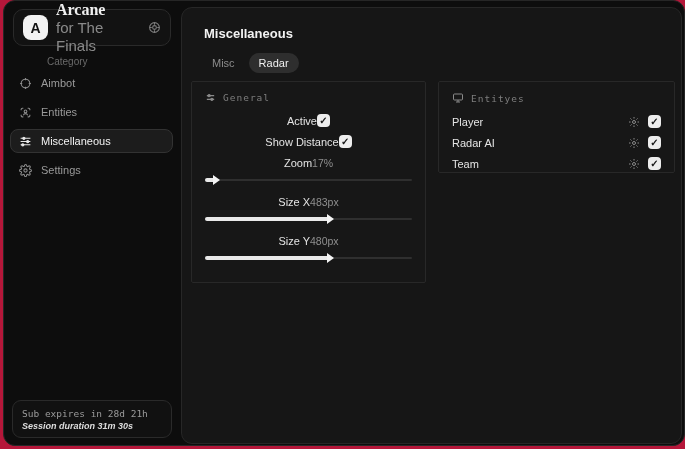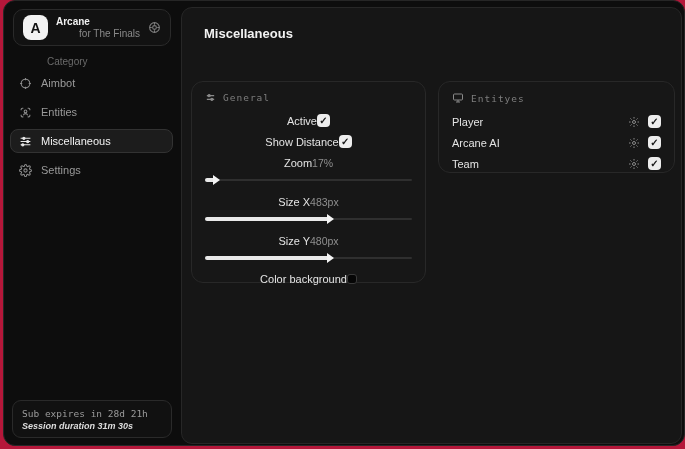--- a/index.html
+++ b/index.html
@@ -18,22 +18,22 @@
     position:absolute; left:9px; top:8px; width:158px; height:37px;
     border:1px solid #2a2a2a; border-radius:10px; background:#121212;
     display:flex; align-items:center; padding:0 9px; gap:8px;
   }
   .logo-badge {
     width:25px; height:25px; border-radius:8px; background:#f2f2f2;
     display:flex; align-items:center; justify-content:center;
     color:#111; font-weight:bold; font-size:14px; flex:0 0 auto;
   }
   .logo-texts { flex:1; line-height:1.15; }
-  .logo-title { color:#f0f0f0; font-size:10px; font-weight:bold; }
-  .logo-sub { color:#8a8a8a; font-size:10px;text-align:right; }
+  .logo-title { color:#f0f0f0; font-size:16px; font-weight:bold;font-family:Liberation Serif, serif; }
+  .logo-sub { color:#8a8a8a; font-size:15px; }
   .logo-gear { color:#7d7d7d; display:flex; }
 
   .category-label { position:absolute; left:12px; top:55px; color:#6a6a6a; font-size:10px;margin-left:31px; }
 
   .nav { position:absolute; left:6px; top:70px; width:163px; display:flex; flex-direction:column; gap:5px; }
   .nav-item {
     display:flex; align-items:center; gap:9px; height:24px; padding:0 8px;
     color:#9a9a9a; font-size:11px; border-radius:8px; border:1px solid transparent;
     cursor:default;
   }
@@ -53,21 +53,21 @@
   .main-card {
     position:absolute; left:177px; top:6px; width:501px; height:437px;
     background:#161616; border:1px solid #272727; border-radius:11px;
   }
   .page-title { position:absolute; left:22px; top:18px; color:#f3f3f3; font-size:13px; font-weight:bold; }
   .tabs { position:absolute; left:20px; top:45px; display:flex; align-items:center; gap:4px; }
   .tab { font-size:11px; color:#8b8b8b; padding:4px 10px; border-radius:12px; cursor:default; }
   .tab.active { background:#2e2e2e; color:#efefef; }
 
   .panel {
-    position:absolute; border:1px solid #282828; border-radius:12px; background:#171717;
+    position:absolute; border:1px solid #282828; border-radius:2px; background:#171717;
     padding:10px 13px;
   }
   .panel-general { left:9px; top:73px; width:235px; height:202px; }
   .panel-entities { left:256px; top:73px; width:237px; height:92px; }
 
   .panel-header {
     display:flex; align-items:center; gap:7px; color:#7e7e7e;
     font-family:"DejaVu Sans Mono", monospace; font-size:9.5px; letter-spacing:1px;
     margin-bottom:7px;
   }
@@ -180,20 +180,24 @@
 
     <div class="sub-card">
       <div class="sub-line1">Sub expires in 28d 21h</div>
       <div class="sub-line2">Session duration 31m 30s</div>
     </div>
   </div>
 
   <div class="main-card">
     <div class="page-title">Miscellaneous</div>
 
+    <div class="tabs">
+      <div class="tab">Misc</div>
+      <div class="tab active">Radar</div>
+    </div>
 
     <div class="panel panel-general">
       <div class="panel-header">
         <span class="pico">
           <svg width="11" height="11" viewBox="0 0 24 24" fill="none" stroke="currentColor" stroke-width="2.4">
             <line x1="4" y1="8" x2="20" y2="8"></line>
               <circle cx="9" cy="8" r="2.4" fill="currentColor"></circle>
             <line x1="4" y1="16" x2="20" y2="16"></line>
               <circle cx="15" cy="16" r="2.4" fill="currentColor"></circle>
           </svg>
@@ -235,24 +239,20 @@
         <span class="row-label">Size Y</span>
         <span class="row-value">480px</span>
       </div>
       <div class="slider-row">
         <div class="slider-track"></div>
         <div class="slider-fill" style="width: 60%;"></div>
         <div class="slider-thumb" style="left: 60%;"></div>
       </div>
 
 
-      <div class="row" style="height:19px">
-        <span class="row-label">Color background</span>
-        <span class="swatch" style="background: rgb(6, 6, 6);"></span>
-      </div>
     </div>
 
     <div class="panel panel-entities">
       <div class="panel-header">
         <span class="pico">
           <svg width="12" height="12" viewBox="0 0 24 24" fill="none" stroke="currentColor" stroke-width="2">
             <rect x="3" y="4" width="18" height="12" rx="2"></rect>
             <line x1="8" y1="20" x2="16" y2="20"></line>
               <line x1="12" y1="16" x2="12" y2="20"></line>
           </svg>
@@ -267,21 +267,21 @@
             <svg width="12" height="12" viewBox="0 0 24 24" fill="none" stroke="currentColor" stroke-width="2">
               <circle cx="12" cy="12" r="3"></circle>
               <path d="M12 2v3M12 19v3M2 12h3M19 12h3M4.9 4.9l2.2 2.2M16.9 16.9l2.2 2.2M19.1 4.9l-2.2 2.2M7.1 16.9l-2.2 2.2"></path>
             </svg>
           </span>
           <span class="checkbox">✓</span>
         </span>
       </div>
 
       <div class="entity-row">
-        <span class="row-label">Arcane AI</span>
+        <span class="row-label">Radar AI</span>
         <span class="entity-right">
           <span class="entity-gear">
             <svg width="12" height="12" viewBox="0 0 24 24" fill="none" stroke="currentColor" stroke-width="2">
               <circle cx="12" cy="12" r="3"></circle>
               <path d="M12 2v3M12 19v3M2 12h3M19 12h3M4.9 4.9l2.2 2.2M16.9 16.9l2.2 2.2M19.1 4.9l-2.2 2.2M7.1 16.9l-2.2 2.2"></path>
             </svg>
           </span>
           <span class="checkbox">✓</span>
         </span>
       </div>

